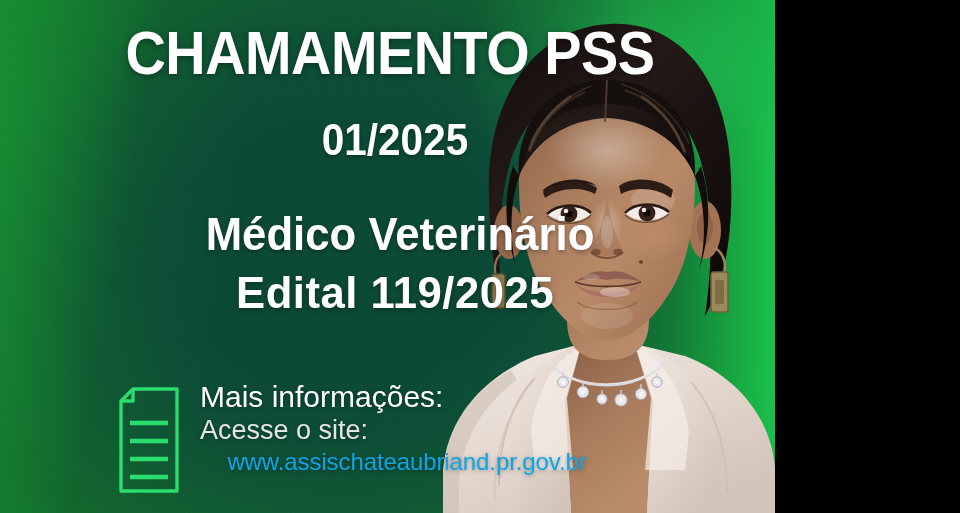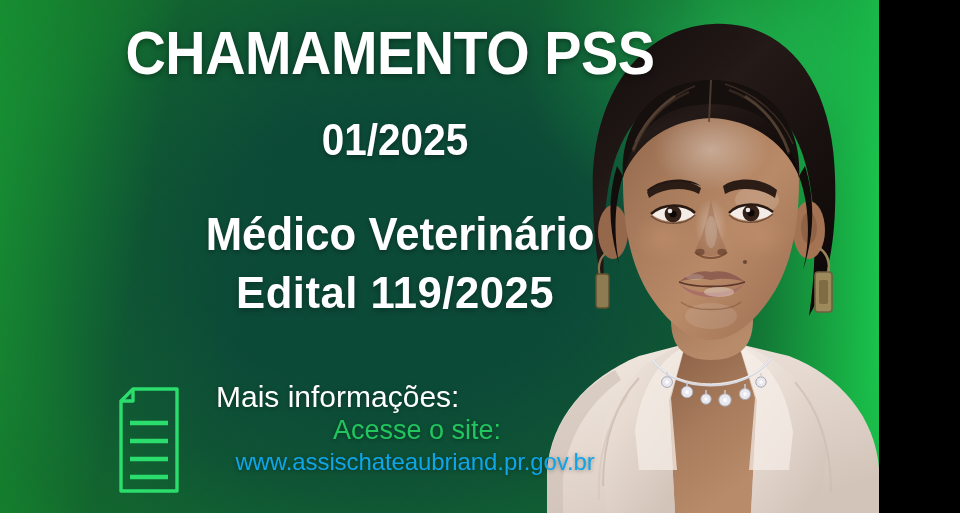--- a/index.html
+++ b/index.html
@@ -2,21 +2,21 @@
 <html><head>
 <meta charset="utf-8">
 <style>
   html, body {
     margin: 0;
     padding: 0;
     background: #000;
   }
   #poster {
     position: relative;
-    width: 879px;
+    width: 775px;
     height: 513px;
     overflow: hidden;
     font-family: "Liberation Sans", sans-serif;
     background: #0d4c38;
   }
 
   
   .bg-base {
     position: absolute;
     inset: 0;
@@ -138,36 +138,34 @@
   }
   .doc-icon {
     flex: 0 0 auto;
     width: 62px;
     height: 108px;
     margin-top: 8px;
   }
   .info-text {
     flex: 1 1 auto;
     padding-top: 2px;
-    margin-left: 16px;
   }
   .info-line1 {
     color: #ffffff;
     font-size: 30px;
     line-height: 1.12;
     text-align: left;
     padding-left: 6px;
     text-shadow: 0 1px 4px rgba(0,0,0,.35);
     white-space: nowrap;
   }
   .info-line2 {
-    color: #22c55e;
+    color: #e5e5e5;
     font-size: 27px;
     line-height: 1.22;
-    text-align: center;
     padding-left: 6px;
     text-shadow: 0 1px 4px rgba(0,0,0,.38);
     white-space: nowrap;
   }
   .info-line3 {
     color: #0ea5e9;
     font-size: 24px;
     line-height: 1.22;
     text-align: center;
     padding-left: 2px;

